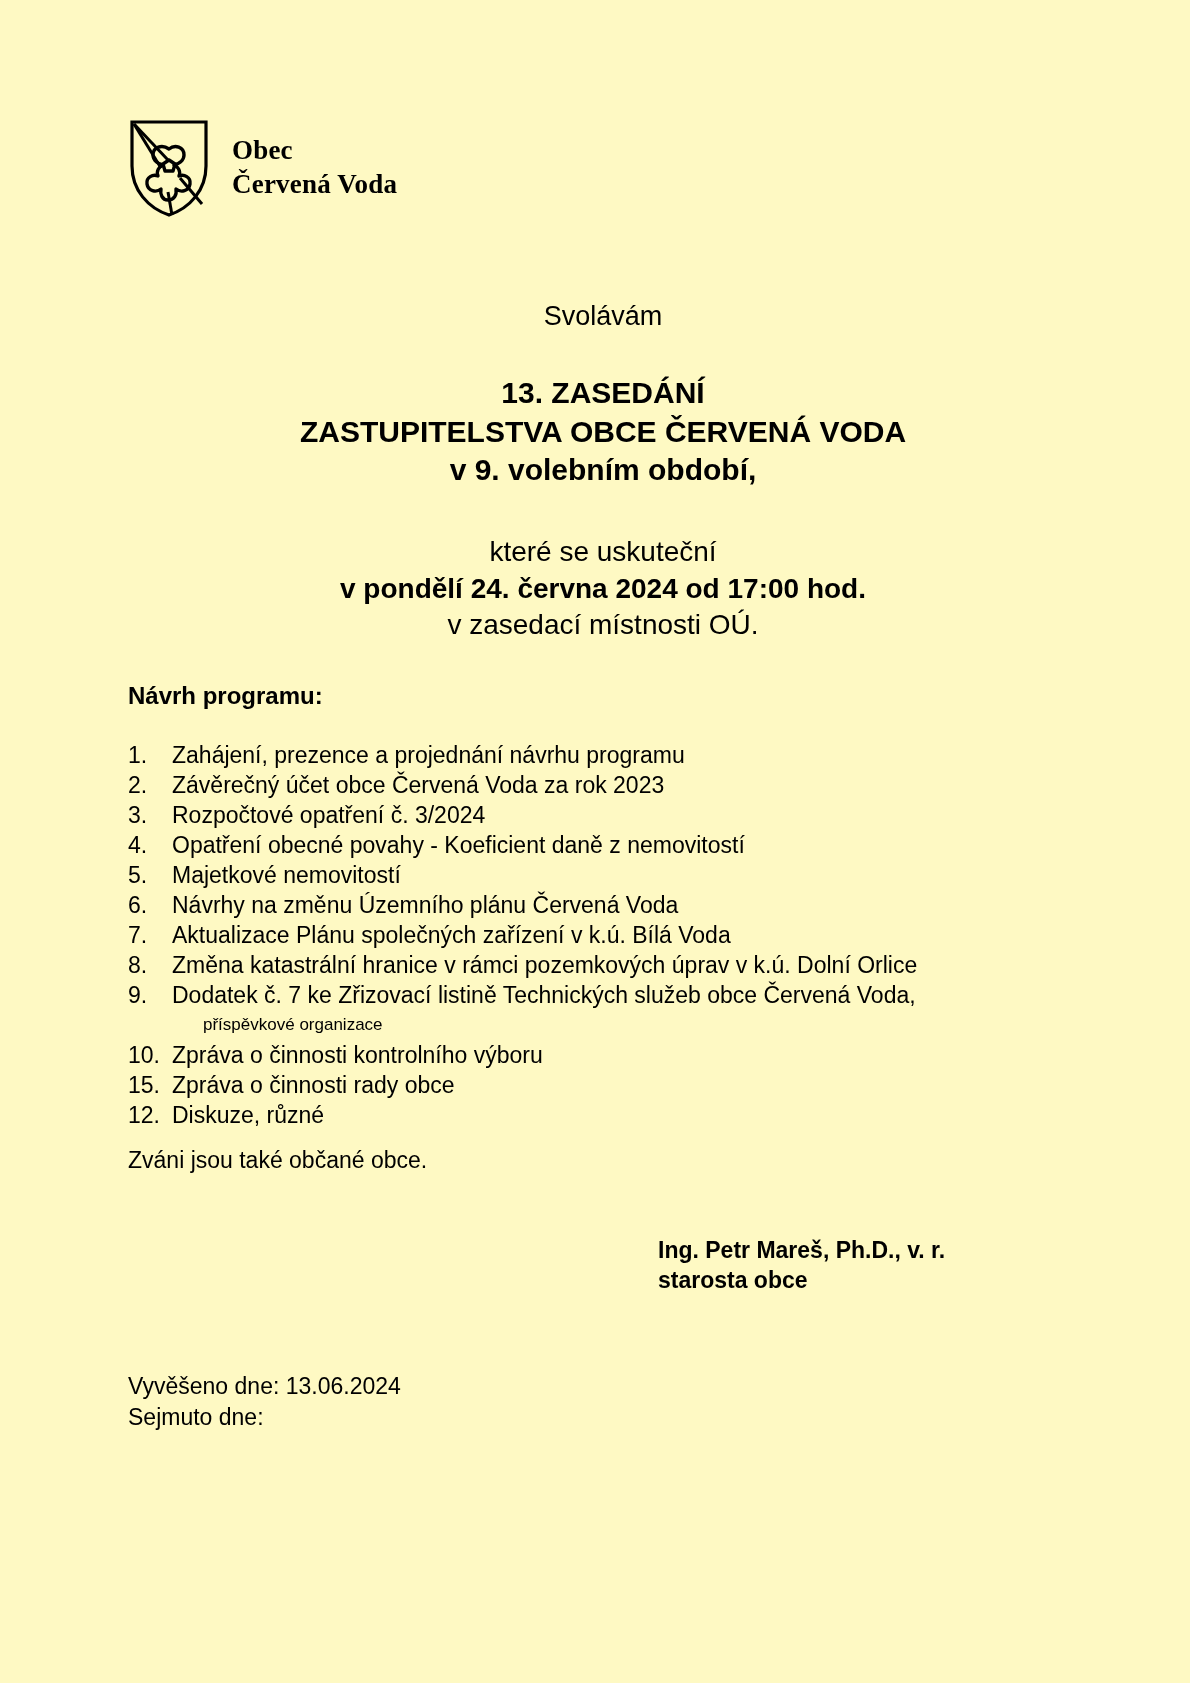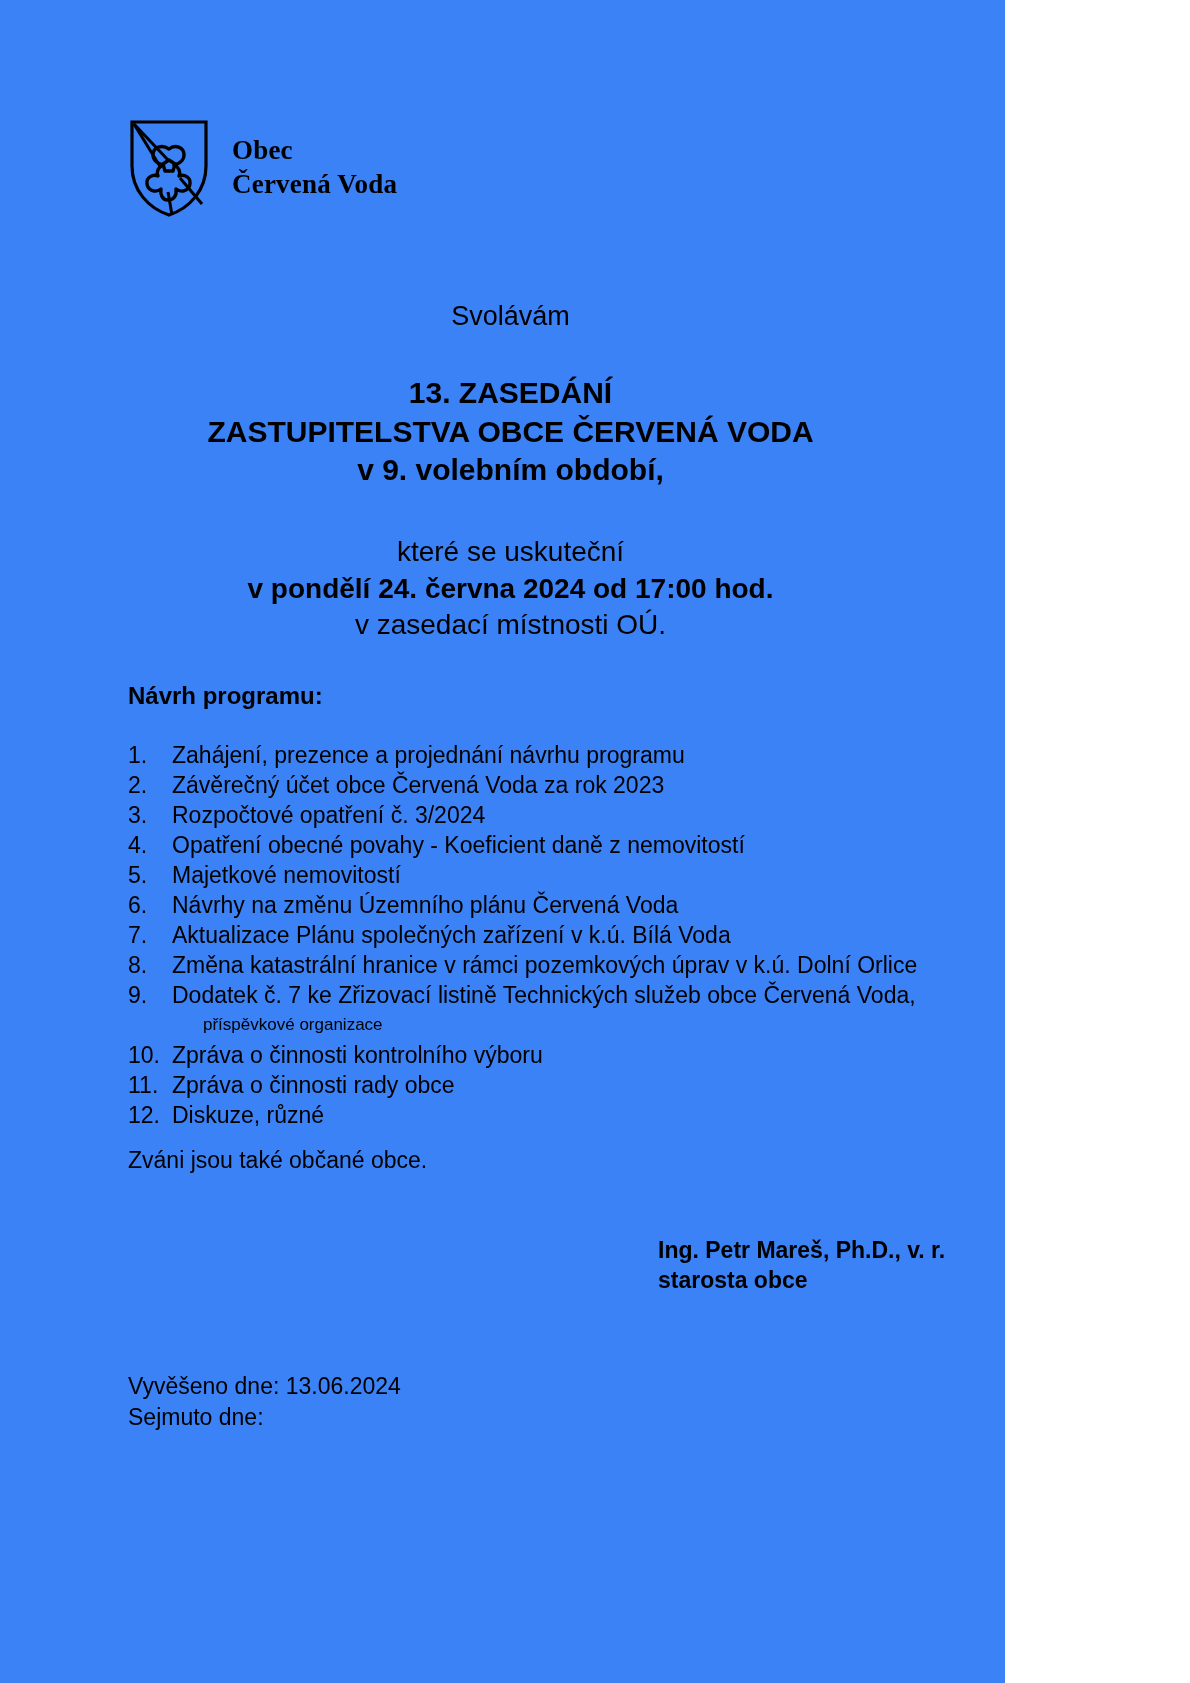--- a/index.html
+++ b/index.html
@@ -6,23 +6,23 @@
     margin: 0;
     padding: 0;
     background: #ffffff;
   }
   body {
     font-family: "Liberation Sans", sans-serif;
     color: #000000;
   }
   .page {
     position: relative;
-    width: 1005px;
+    width: 1190px;
     height: 1683px;
-    background: #3b82f6;
+    background: #fef9c3;
     overflow: hidden;
     box-sizing: border-box;
   }
 
   
   .logo-block {
     position: absolute;
     left: 128px;
     top: 118px;
     display: flex;
@@ -222,21 +222,21 @@
     <div class="p-item">
       <span class="p-num">9.</span>
       <span class="p-text">Dodatek č. 7 ke Zřizovací listině Technických služeb obce Červená Voda,</span>
     </div>
     <div class="p-cont">příspěvkové organizace</div>
     <div class="p-item">
       <span class="p-num wide">10.</span>
       <span class="p-text">Zpráva o činnosti kontrolního výboru</span>
     </div>
     <div class="p-item">
-      <span class="p-num wide">11.</span>
+      <span class="p-num wide">15.</span>
       <span class="p-text">Zpráva o činnosti rady obce</span>
     </div>
     <div class="p-item">
       <span class="p-num wide">12.</span>
       <span class="p-text">Diskuze, různé</span>
     </div>
   </div>
 
   <div class="invite-note">Zváni jsou také občané obce.</div>
 

